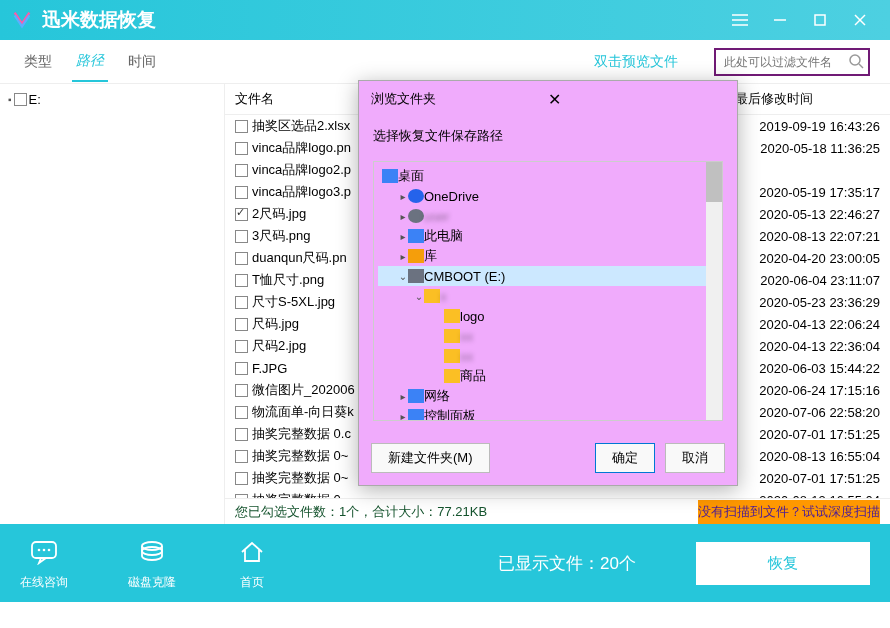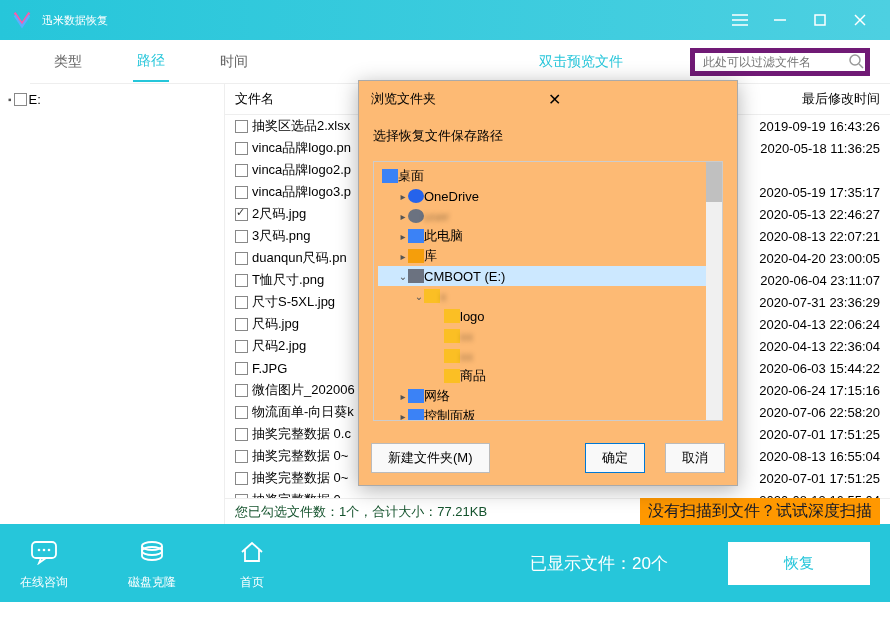--- a/index.html
+++ b/index.html
@@ -1,60 +1,60 @@
 <!DOCTYPE html>
 <html><head>
 <meta charset="utf-8">
 <style>
 * { margin: 0; padding: 0; box-sizing: border-box; font-family: "Microsoft YaHei", sans-serif; }
 body { width: 890px; height: 628px; overflow: hidden; background: #fff; position: relative; }
 
 .titlebar { height: 40px; background: linear-gradient(90deg, #26c6da, #4dd0e1); display: flex; align-items: center; padding: 0 10px; color: #fff; }
 .logo { width: 24px; height: 24px; display: flex; align-items: center; justify-content: center; margin-right: 8px; }
-.app-title { font-size: 11px; flex: 1; }
+.app-title { font-size: 19px; flex: 1; font-weight: bold; }
 .win-btn { width: 40px; height: 40px; display: flex; align-items: center; justify-content: center; cursor: pointer; }
 
-.tabbar { height: 44px; display: flex; align-items: center; padding: 0 20px; gap: 47px; border-bottom: 1px solid #eee; margin-left: 30px; }
+.tabbar { height: 44px; display: flex; align-items: center; padding: 0 20px; gap: 16px; border-bottom: 1px solid #eee; }
 .tab { font-size: 14px; color: #666; padding: 10px 4px; cursor: pointer; }
-.tab.active { color: #26c6da; border-bottom: 2px solid #26c6da; }
+.tab.active { color: #26c6da; border-bottom: 2px solid #26c6da; font-style: italic; }
 .tabbar-mid { flex: 1; }
 .preview-hint { color: #26c6da; font-size: 14px; margin-right: 20px; }
-.search-box { width: 180px; height: 28px; border: 5px solid #701a75; padding: 0 26px 0 8px; font-size: 12px; position: relative; }
+.search-box { width: 156px; height: 28px; border: 2px solid #701a75; padding: 0 26px 0 8px; font-size: 12px; position: relative; }
 .search-wrap { position: relative; }
 .search-icon { position: absolute; right: 6px; top: 5px; color: #999; }
 
 .content { display: flex; height: 440px; }
 .left-tree { width: 225px; border-right: 1px solid #eee; padding: 8px; font-size: 13px; }
 .tree-root { display: flex; align-items: center; gap: 2px; }
 
 .file-area { flex: 1; display: flex; flex-direction: column; }
 .file-header { display: flex; font-size: 13px; border-bottom: 1px solid #eee; }
 .col-name { width: 500px; padding: 6px 10px; }
-.col-date { flex: 1; padding: 6px 10px; text-align: right; }
+.col-date { flex: 1; padding: 6px 10px; }
 .file-list { flex: 1; overflow: hidden; }
 .file-row { display: flex; font-size: 13px; height: 22px; align-items: center; }
 .file-row .fn { width: 500px; padding: 0 10px; display: flex; align-items: center; gap: 4px; overflow: hidden; white-space: nowrap; }
 .file-row .fd { flex: 1; padding: 0 10px; text-align: right; }
 .cb { width: 13px; height: 13px; border: 1px solid #888; display: inline-block; flex-shrink: 0; }
 .cb.checked { background: #fff; position: relative; }
 .cb.checked::after { content: '✓'; position: absolute; top: -3px; left: 0; font-size: 11px; color: #333; }
 
 .status-row { height: 26px; display: flex; align-items: center; font-size: 13px; padding: 0 10px; border-top: 1px solid #eee; }
 .status-text { flex: 1; color: #14532d; }
-.scan-hint { background: #ff9800; color: #0f172a; padding: 3px 8px; font-size: 16px; }
+.scan-hint { background: #ff9800; color: #4c1d95; padding: 3px 0; font-size: 13px; }
 
 .bottombar { height: 78px; background: #26c6da; display: flex; align-items: center; padding: 0 20px; gap: 60px; color: #fff; }
 .bottom-item { display: flex; flex-direction: column; align-items: center; gap: 6px; font-size: 12px; cursor: pointer; }
 .bottom-icon { width: 32px; height: 32px; border: 2px solid #fff; border-radius: 50%; display: flex; align-items: center; justify-content: center; }
 .bottom-spacer { flex: 1; }
 .shown-text { font-size: 17px; }
-.recover-btn { background: #fff; color: #26c6da; padding: 12px 56px; font-size: 15px; cursor: pointer; }
-
-
-.dialog { position: absolute; left: 358px; top: 80px; width: 380px; background: #fdba74; border: 1px solid #aaa; box-shadow: 0 4px 20px rgba(0,0,0,0.3); }
+.recover-btn { background: #fff; color: #26c6da; padding: 12px 72px; font-size: 15px; cursor: pointer; }
+
+
+.dialog { position: absolute; left: 358px; top: 80px; width: 380px; background: #f0abfc; border: 1px solid #aaa; box-shadow: 0 4px 20px rgba(0,0,0,0.3); }
 .dlg-title { height: 36px; display: flex; align-items: center; padding: 0 12px; font-size: 13px; }
 .dlg-title span { flex: 1; }
 .dlg-close { cursor: pointer; font-size: 16px; }
 .dlg-body { padding: 10px 14px; font-size: 13px; }
 .dlg-prompt { margin-bottom: 16px; }
 .dlg-tree { border: 1px solid #ccc; height: 260px; overflow: auto; padding: 4px; position: relative; }
 .dt-row { display: flex; align-items: center; height: 20px; padding-left: 4px; }
 .dt-row.l1 { padding-left: 20px; }
 .dt-row.l2 { padding-left: 36px; }
 .dt-row.l3 { padding-left: 56px; }
@@ -66,21 +66,21 @@
 .fico.user { background: #6b7280; border-radius: 50%; }
 .fico.pc { background: #3b82f6; }
 .fico.lib { background: #f59e0b; }
 .fico.drive { background: #6b7280; }
 .fico.folder { background: #fbbf24; }
 .fico.net { background: #3b82f6; }
 .fico.cp { background: #3b82f6; }
 .blur { color: transparent; text-shadow: 0 0 5px rgba(0,0,0,0.4); }
 .dlg-scroll { position: absolute; right: 0; top: 0; width: 16px; height: 100%; background: #f0f0f0; }
 .dlg-thumb { position: absolute; right: 0; top: 0; width: 16px; height: 40px; background: #c0c0c0; }
-.dlg-buttons { display: flex; padding: 12px; gap: 20px; align-items: center; }
+.dlg-buttons { display: flex; padding: 12px; gap: 10px; align-items: center; }
 .dlg-btn { padding: 5px 16px; font-size: 13px; border: 1px solid #bbb; background: #f9f9f9; cursor: pointer; }
 .dlg-btn.primary { border-color: #0078d4; }
 .dlg-buttons .spacer { flex: 1; }
 </style>
 </head>
 <body>
 
 <div class="titlebar">
   <div class="logo">
     <svg width="22" height="22" viewBox="0 0 24 24">
@@ -198,21 +198,21 @@
             <span class="cb"></span>
             <span>T恤尺寸.png</span>
           </div>
           <div class="fd">2020-06-04 23:11:07</div>
         </div>
         <div class="file-row">
           <div class="fn">
             <span class="cb"></span>
             <span>尺寸S-5XL.jpg</span>
           </div>
-          <div class="fd">2020-07-31 23:36:29</div>
+          <div class="fd">2020-05-23 23:36:29</div>
         </div>
         <div class="file-row">
           <div class="fn">
             <span class="cb"></span>
             <span>尺码.jpg</span>
           </div>
           <div class="fd">2020-04-13 22:06:24</div>
         </div>
         <div class="file-row">
           <div class="fn">

